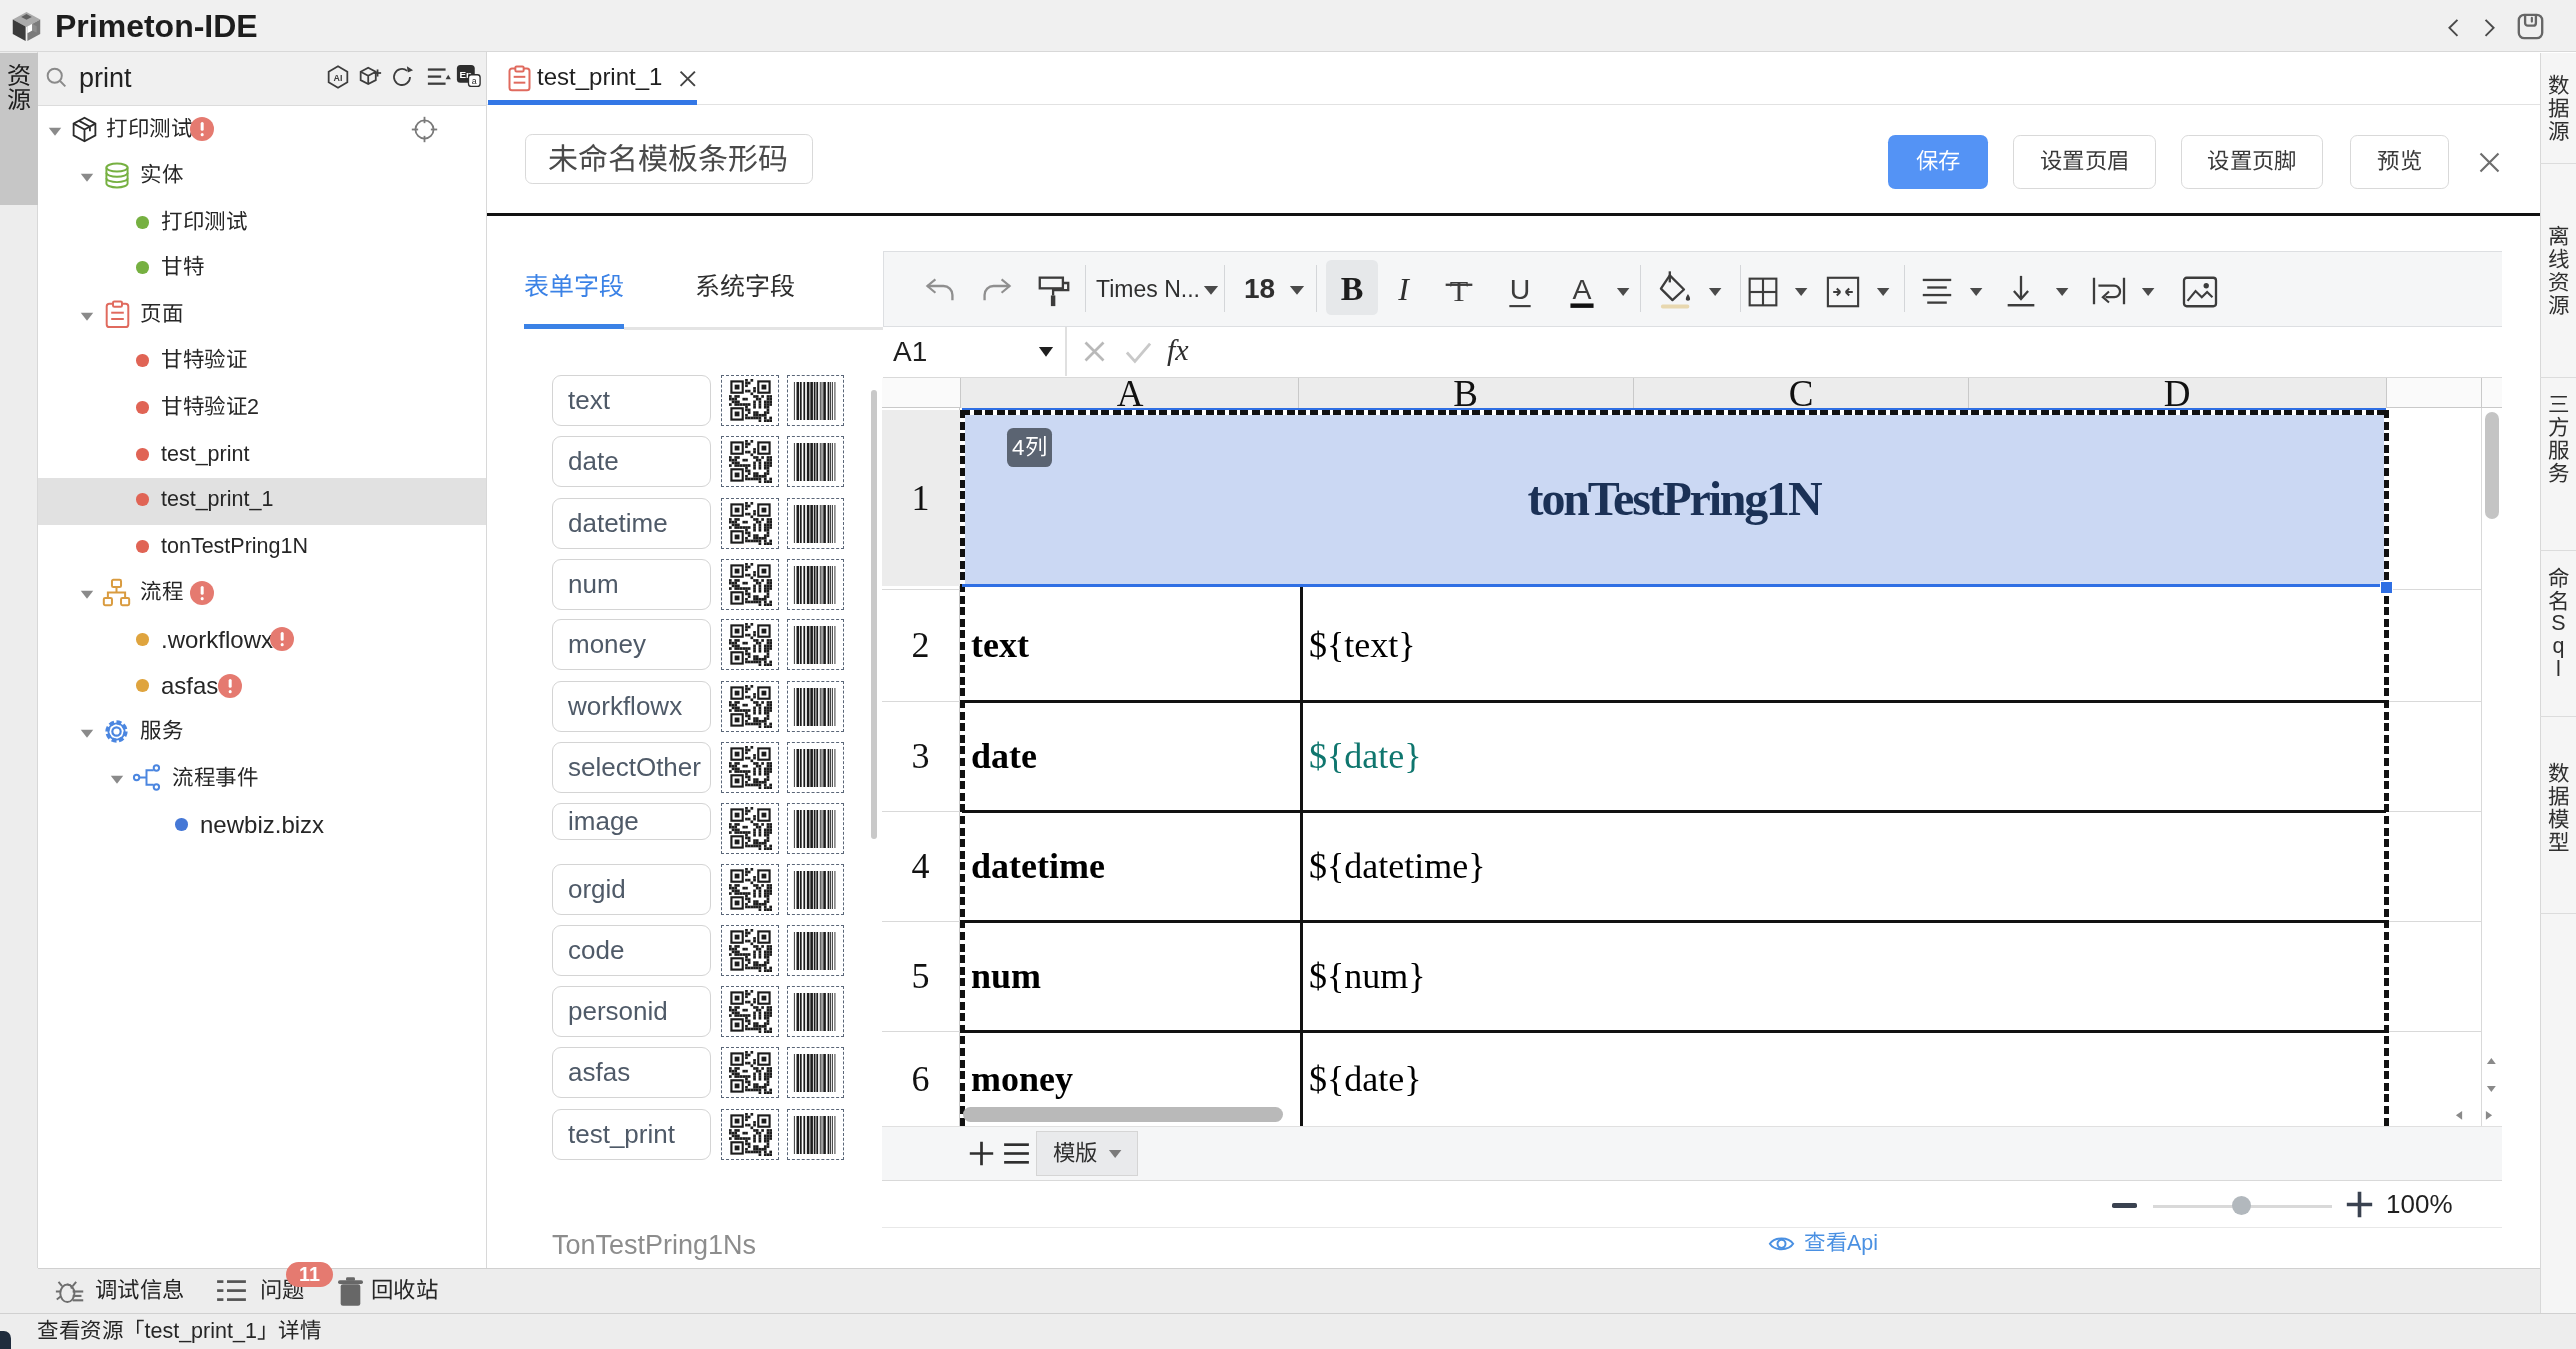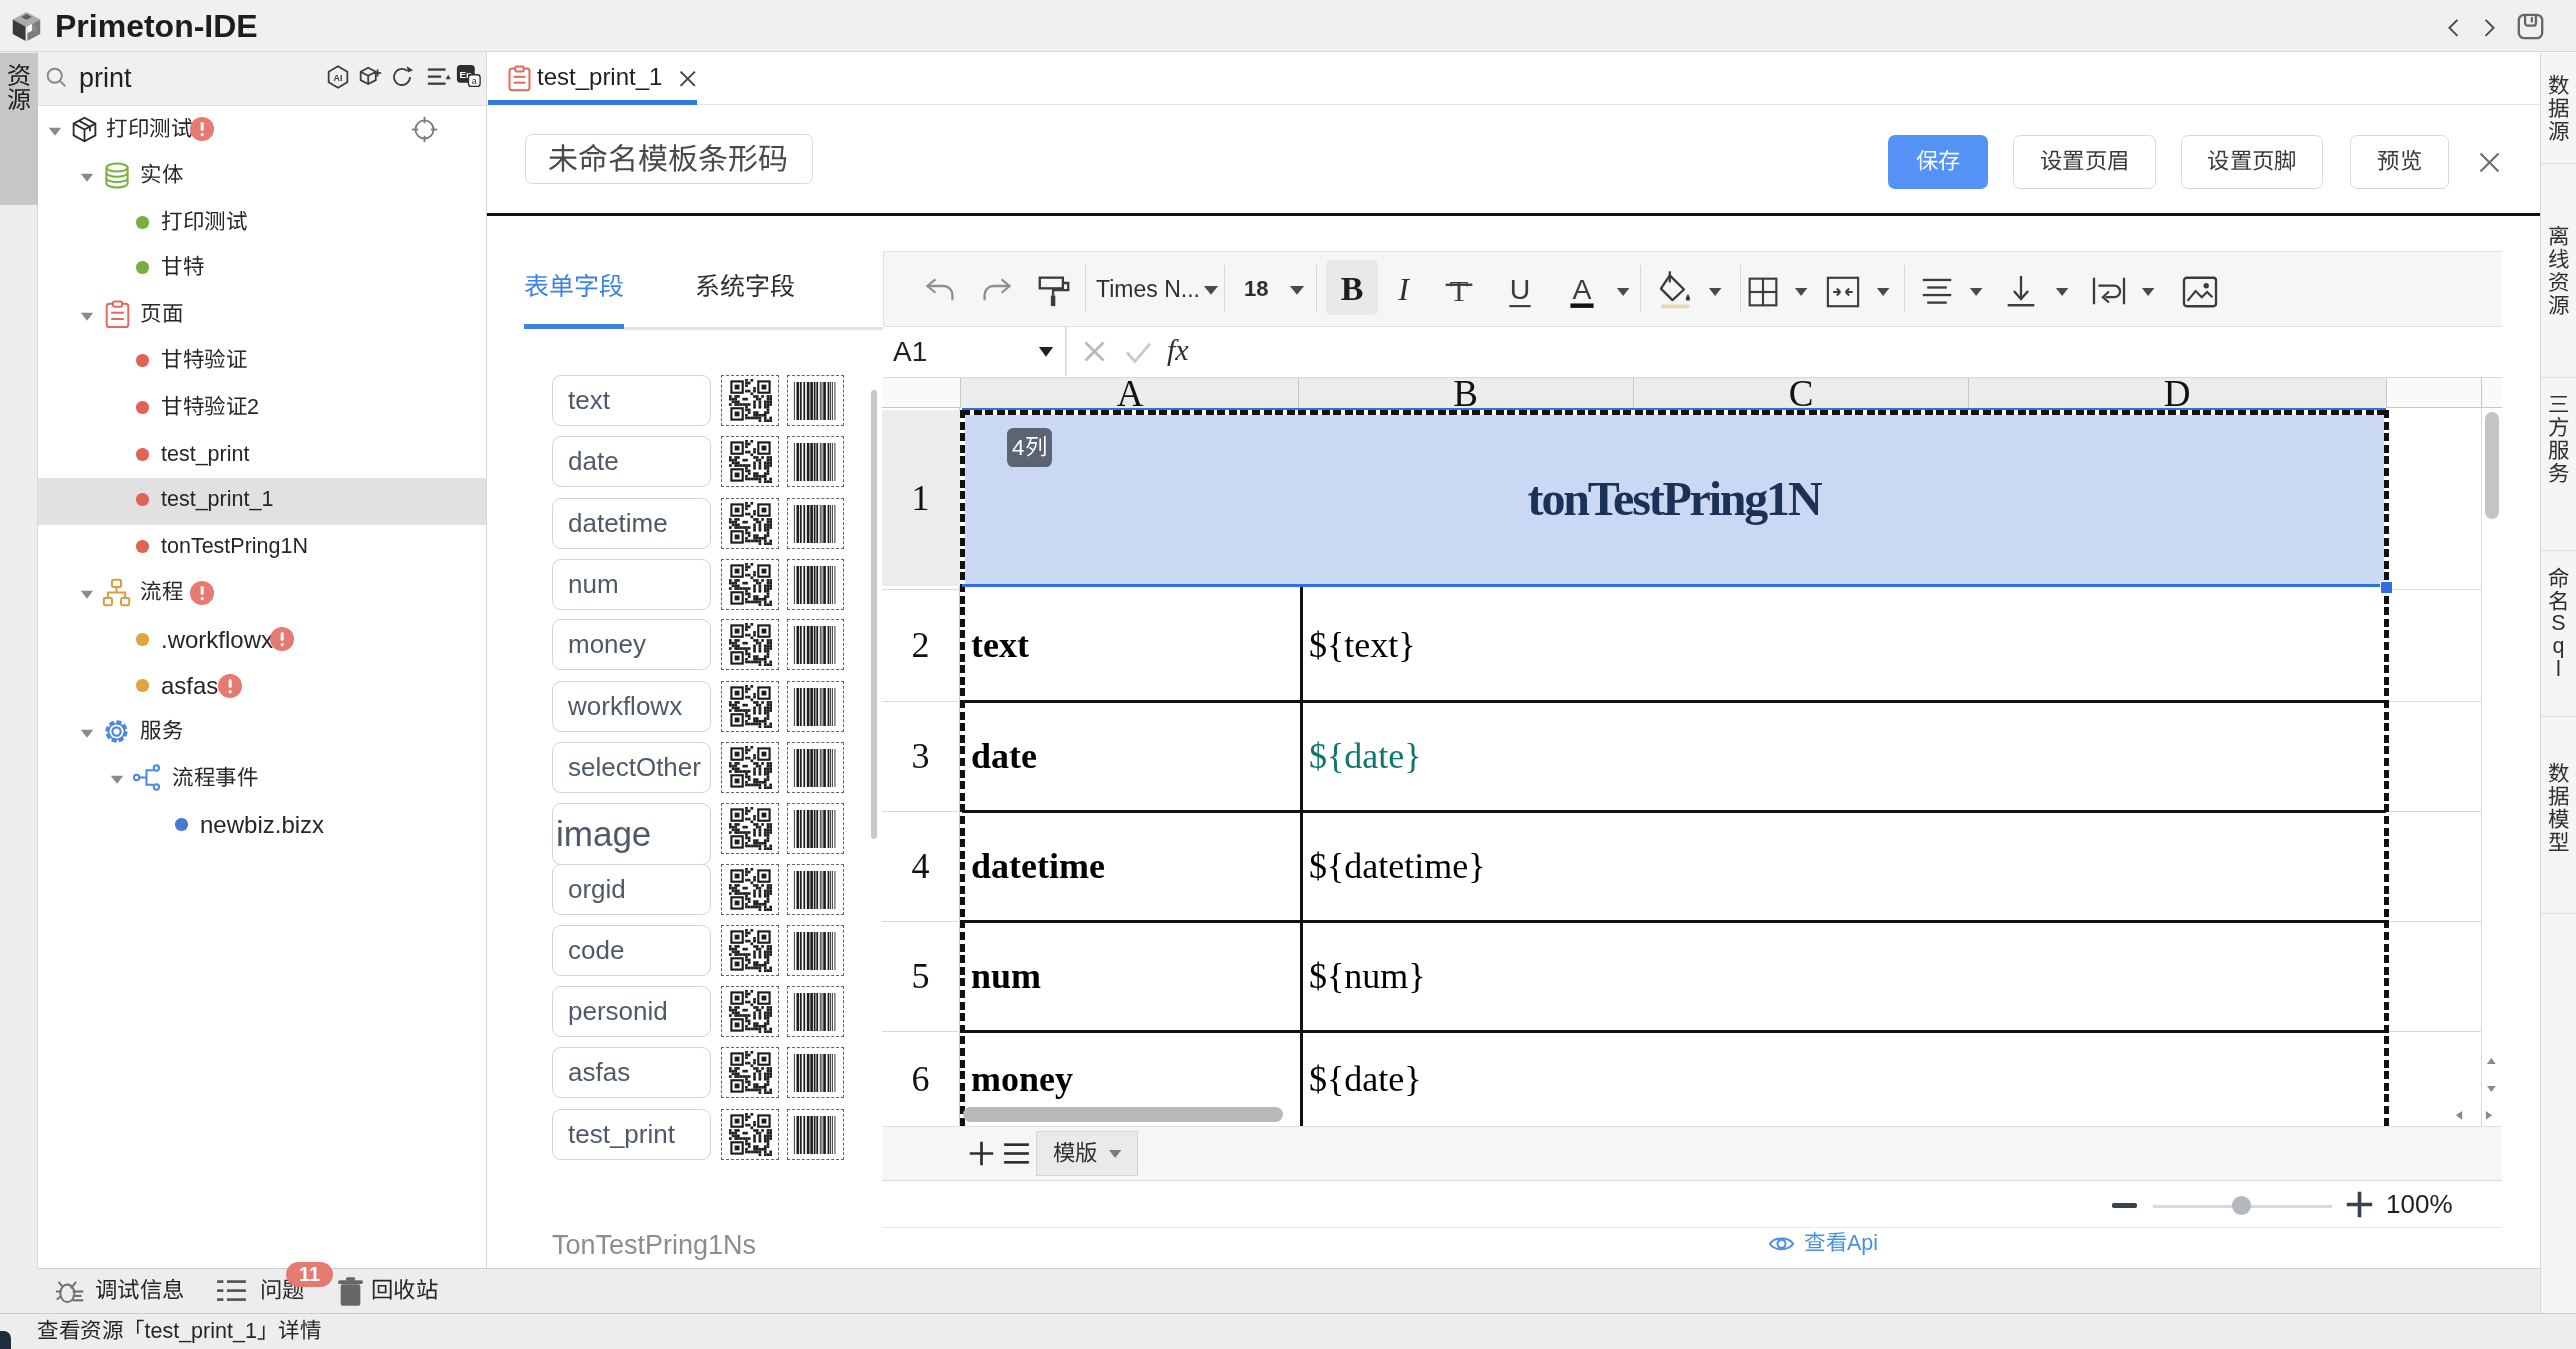--- a/index.html
+++ b/index.html
@@ -818,21 +818,21 @@
 <div class="ab" style="left:721px;top:742px;width:58px;height:51px;border:1.8px dashed #5a6678;display:flex;align-items:center;justify-content:center;">
     <svg width="43" height="43" viewBox="0 0 64 64">
       <use href="#qr"></use>
     </svg>
   </div>
 <div class="ab" style="left:787px;top:742px;width:57px;height:51px;border:1.8px dashed #5a6678;display:flex;align-items:center;justify-content:center;">
     <svg width="45" height="38" viewBox="0 0 52 44">
       <use href="#bc"></use>
     </svg>
   </div>
-<div class="ab" style="left:552px;top:803px;width:159px;height:62px;border:1.8px solid #d4d4d4;border-radius:9px;display:flex;align-items:center;padding-left:3px;font-size:35px;color:#4f5a68;">image</div>
+<div class="ab" style="left:552px;top:803px;width:159px;height:37px;border:1.8px solid #d4d4d4;border-radius:9px;display:flex;align-items:center;padding-left:15px;font-size:26px;color:#4f5a68;">image</div>
 <div class="ab" style="left:721px;top:803px;width:58px;height:51px;border:1.8px dashed #5a6678;display:flex;align-items:center;justify-content:center;">
     <svg width="43" height="43" viewBox="0 0 64 64">
       <use href="#qr"></use>
     </svg>
   </div>
 <div class="ab" style="left:787px;top:803px;width:57px;height:51px;border:1.8px dashed #5a6678;display:flex;align-items:center;justify-content:center;">
     <svg width="45" height="38" viewBox="0 0 52 44">
       <use href="#bc"></use>
     </svg>
   </div>
@@ -906,21 +906,21 @@
       <rect x="2" y="4" width="26" height="12" fill="none" stroke="#3c3c3c" stroke-width="2.6"></rect>
       <path d="M28 10 h6 v8 h-17 v6" fill="none" stroke="#3c3c3c" stroke-width="2.6"></path>
       <rect x="14.5" y="24" width="5" height="12" fill="#3c3c3c"></rect>
     </svg></div>
 <div class="ab" style="left:1085px;top:265px;width:0.9px;height:47px;background:#d4d6d9;"></div>
 <div class="ab" style="left:1096px;top:251px;width:111px;height:76px;display:flex;align-items:center;justify-content:flex-start;font-size:23px;color:#2f2f2f;font-weight:normal;font-family:'Liberation Sans',sans-serif;white-space:nowrap;overflow:hidden;">Times N...</div>
 <div class="ab" style="left:1203px;top:283px;width:16px;height:10.7px;"><svg width="16" height="10.7" viewBox="0 0 18 12">
       <polygon points="1,1 17,1 9,11" fill="#4a4a4a"></polygon>
     </svg></div>
 <div class="ab" style="left:1224px;top:265px;width:0.9px;height:47px;background:#d4d6d9;"></div>
-<div class="ab" style="left:1244px;top:251px;width:45px;height:76px;display:flex;align-items:center;justify-content:flex-start;font-size:22px;color:#2f2f2f;font-weight:bold;font-family:'Liberation Sans',sans-serif;">18</div>
+<div class="ab" style="left:1244px;top:251px;width:45px;height:76px;display:flex;align-items:center;justify-content:flex-start;font-size:28px;color:#2f2f2f;font-weight:bold;font-family:'Liberation Sans',sans-serif;">18</div>
 <div class="ab" style="left:1289px;top:283px;width:16px;height:10.7px;"><svg width="16" height="10.7" viewBox="0 0 18 12">
       <polygon points="1,1 17,1 9,11" fill="#4a4a4a"></polygon>
     </svg></div>
 <div class="ab" style="left:1316px;top:265px;width:0.9px;height:47px;background:#d4d6d9;"></div>
 <div class="ab" style="left:1326px;top:260px;width:52px;height:55px;background:#e6e8ea;border-radius:5.4px;"></div>
 <div class="ab" style="left:1326px;top:251px;width:52px;height:76px;display:flex;align-items:center;justify-content:center;font-size:34px;color:#1d1d1d;font-weight:bold;font-family:'Liberation Serif',serif;">B</div>
 <div class="ab" style="left:1384px;top:251px;width:39px;height:76px;display:flex;align-items:center;justify-content:center;font-size:32px;color:#2f2f2f;font-weight:normal;font-family:'Liberation Serif',serif;font-style:italic;">I</div>
 <div class="ab" style="left:1443px;top:274px;width:32px;height:34px;"><svg width="32" height="34" viewBox="0 0 36 38">
       <text x="18" y="30" font-size="34" font-family="Liberation Serif" text-anchor="middle" fill="#3c3c3c">T</text>
       <line x1="3" y1="12" x2="33" y2="12" stroke="#3c3c3c" stroke-width="2.6"></line>

